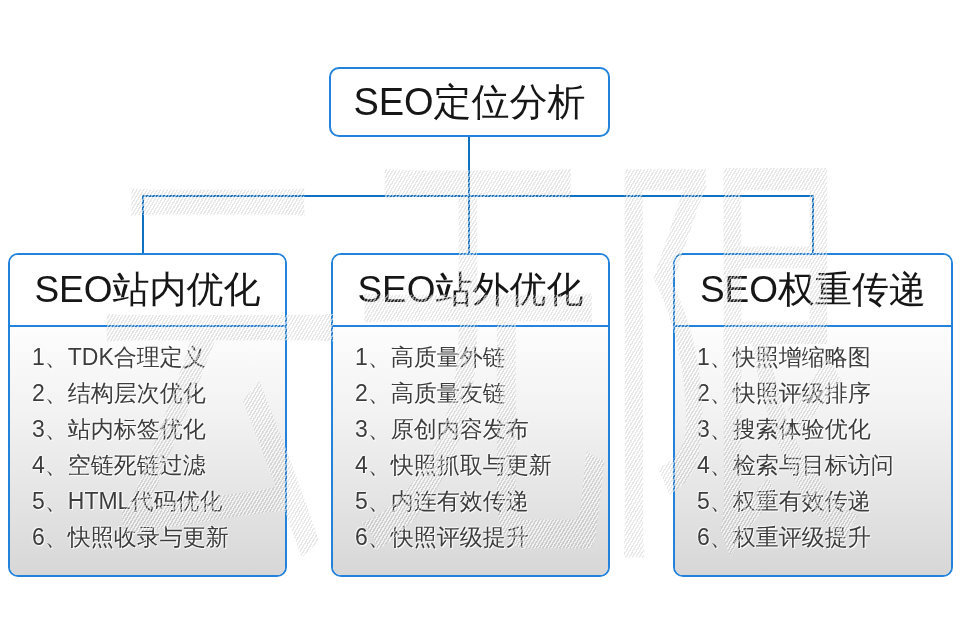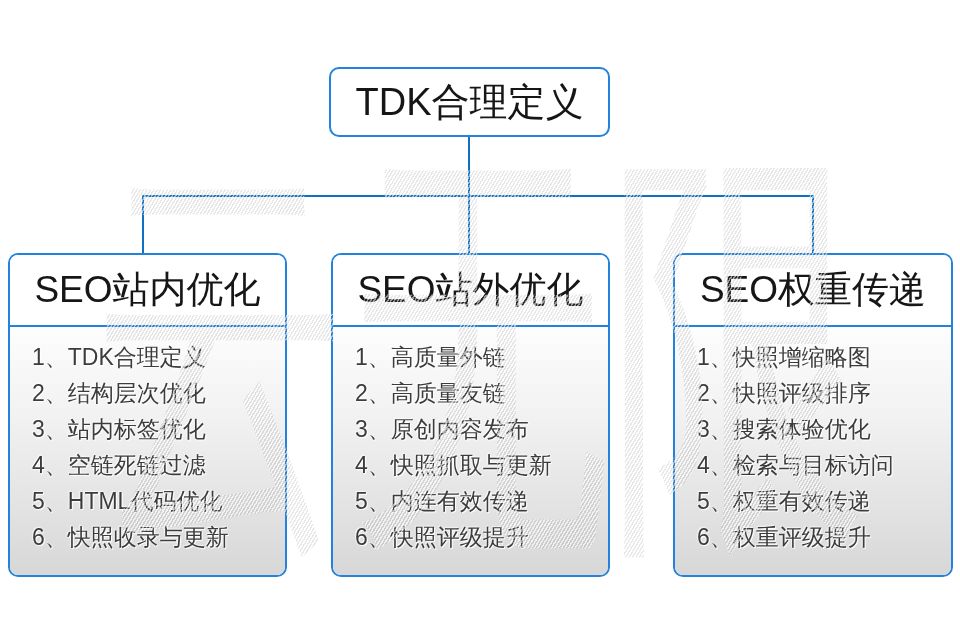--- a/index.html
+++ b/index.html
@@ -132,21 +132,21 @@
 
 <div class="canvas">
 
   <div class="line v line-root-down"></div>
   <div class="line h line-horizontal"></div>
   <div class="line v line-drop-left"></div>
   <div class="line v line-drop-mid"></div>
   <div class="line v line-drop-right"></div>
 
   <div class="root-node">
-    <span class="title">TDK合理定义</span>
+    <span class="title">SEO定位分析</span>
   </div>
 
   <div class="column col-1">
     <div class="col-header">
       <span class="title">SEO站内优化</span>
     </div>
     <div class="col-list">
       <div class="list-item">1、TDK合理定义</div>
       <div class="list-item">2、结构层次优化</div>
       <div class="list-item">3、站内标签优化</div>

